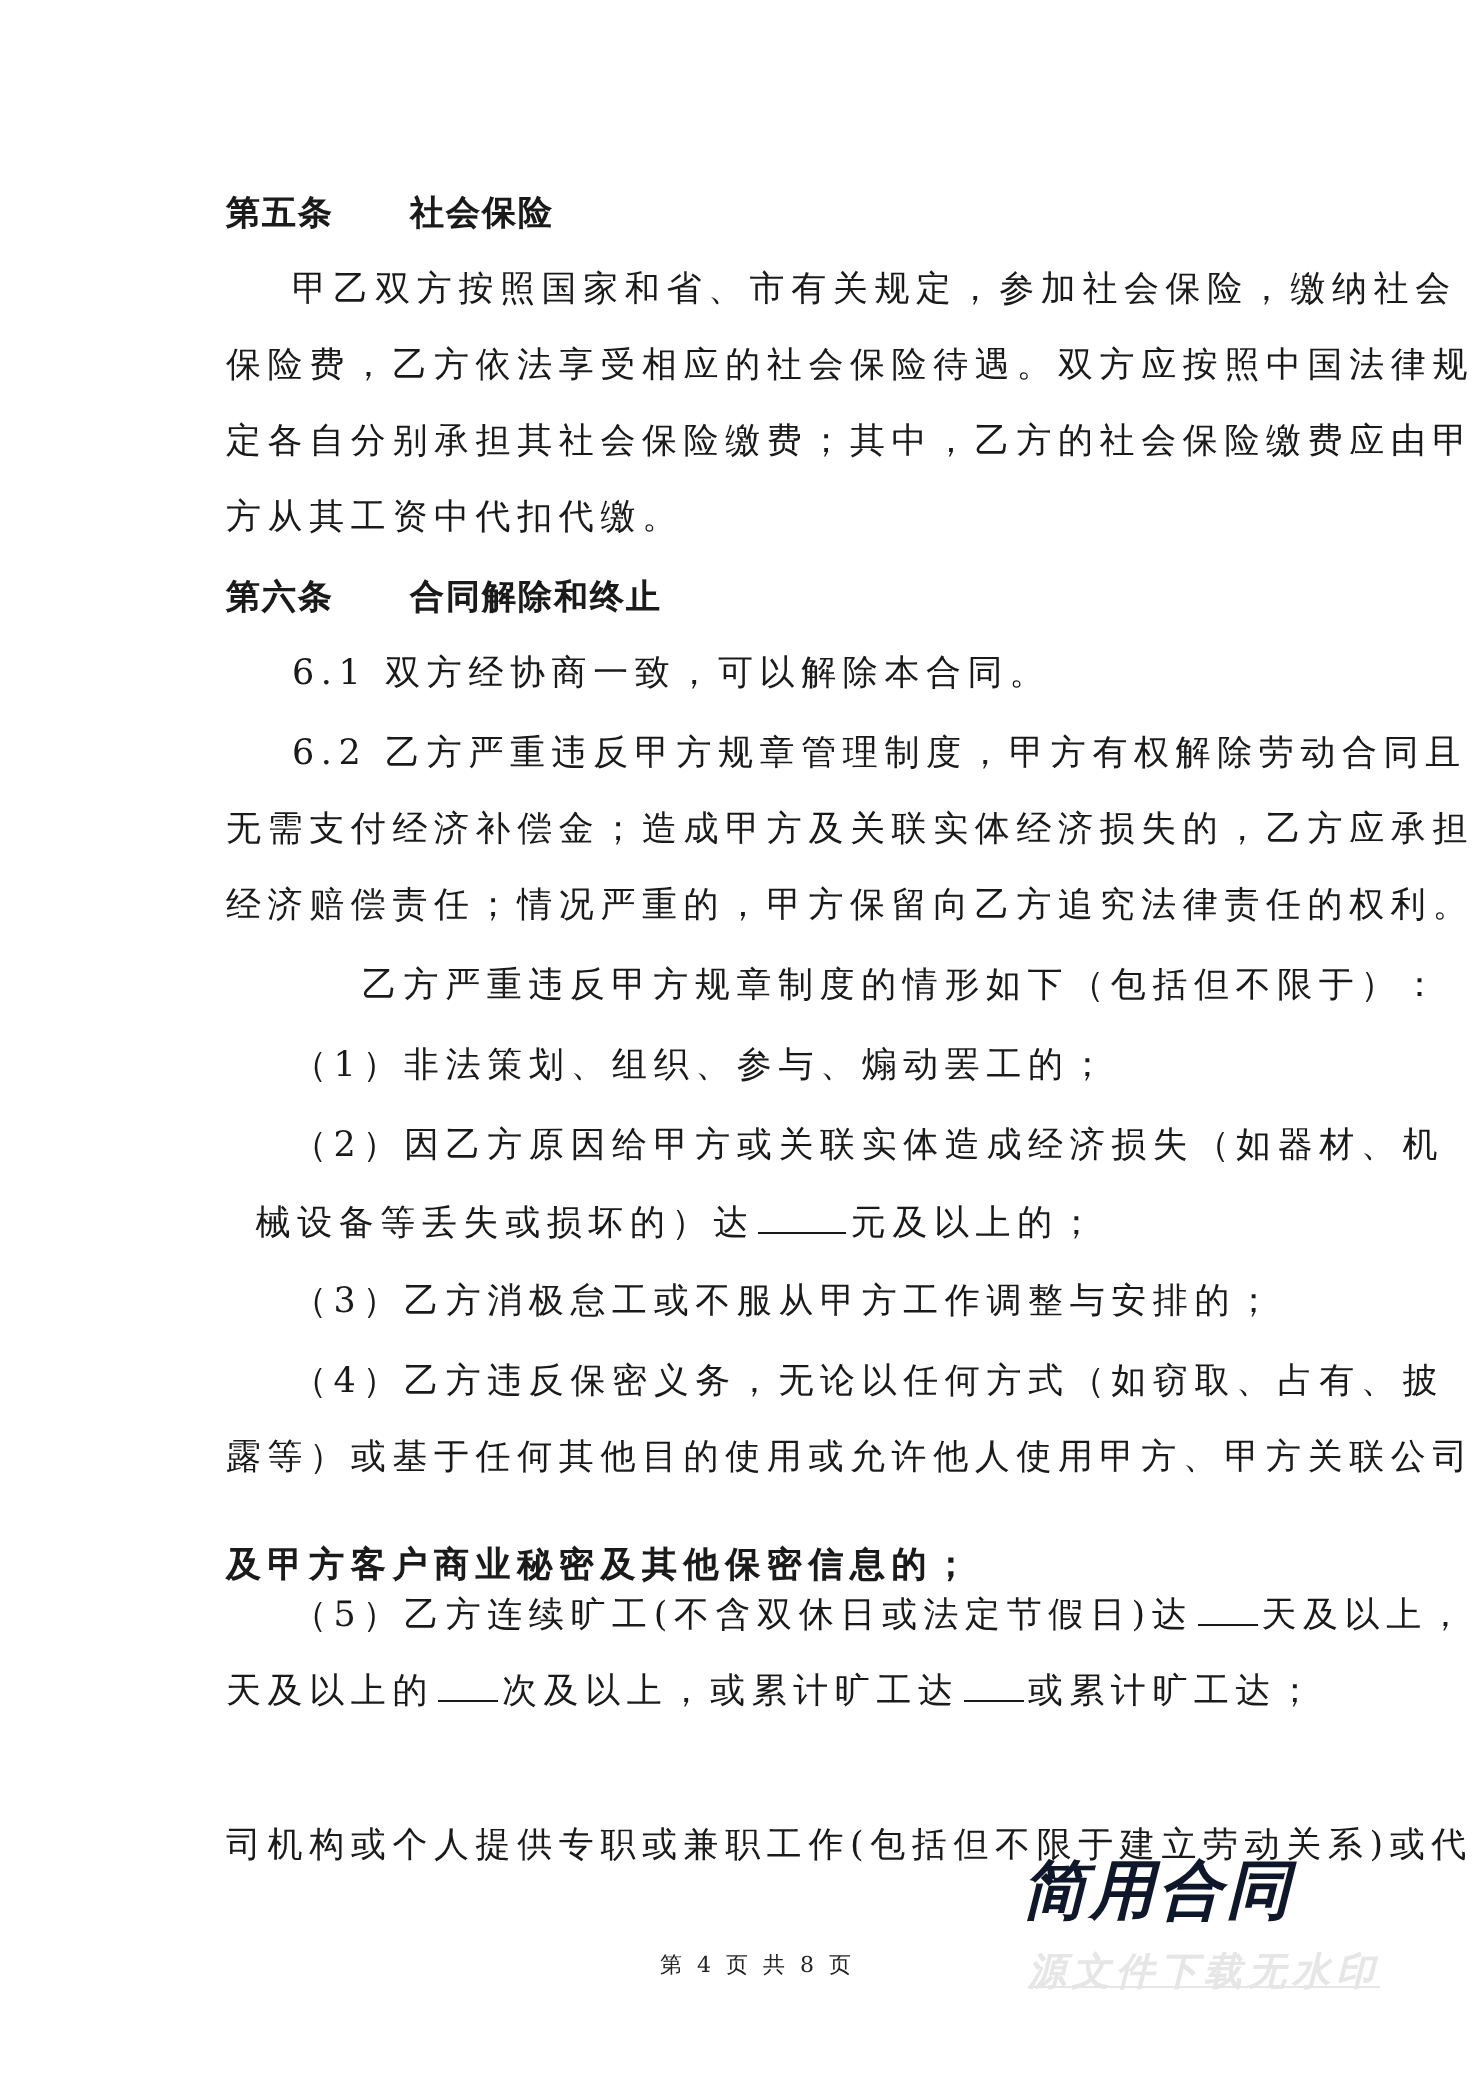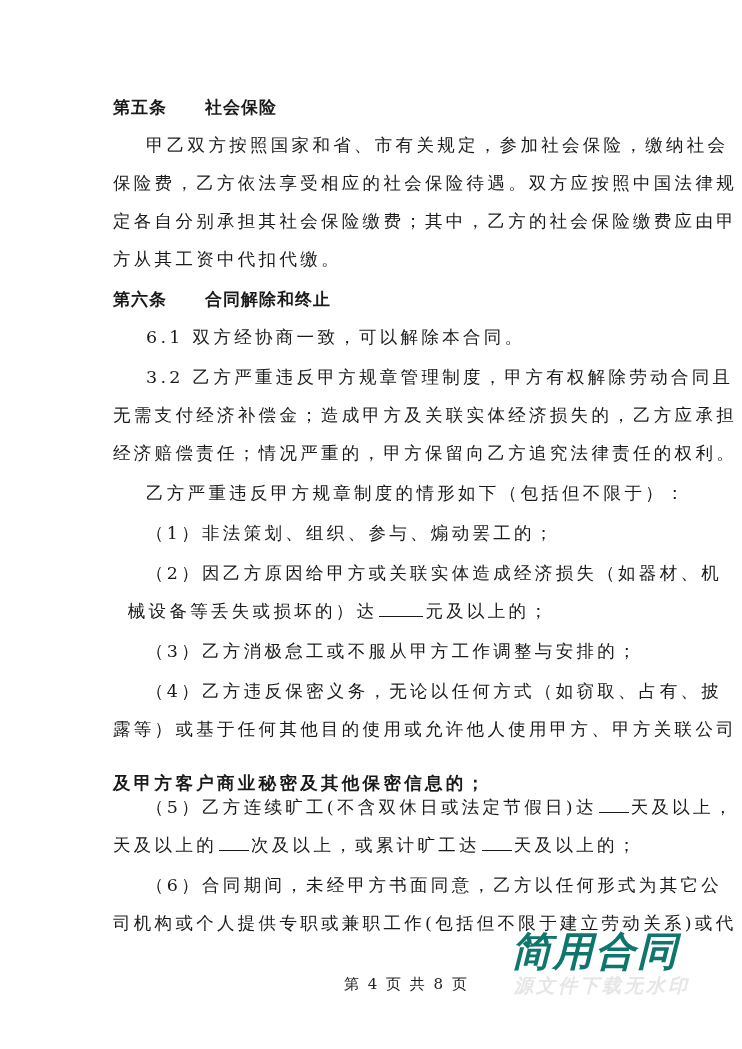--- a/index.html
+++ b/index.html
@@ -6,25 +6,25 @@
   body { width: 742px; height: 1049px; position: relative; overflow: hidden;
          font-family: "DejaVu Serif", "Liberation Serif", serif; color: #1a1a1a; }
   .page { position: absolute; left: 0; top: 0; width: 742px; height: 788px; }
   .line { position: absolute; left: 113px; width: 452px; font-size: 17.5px; line-height: 22px;
           white-space: nowrap; letter-spacing: 3.3px; }
   .indent { left: 146px; width: 419px; }
   .heading { font-family: "DejaVu Sans", "Liberation Sans", sans-serif; font-weight: bold;
              letter-spacing: 1px; font-size: 17px; }
   .heading .gap { display: inline-block; width: 38px; }
   .blank { display: inline-block; border-bottom: 1px solid #1a1a1a; height: 16px; vertical-align: baseline; margin: 0 2px; }
-  .footer { position: absolute; left: 344px; top: 975px; font-size: 15px; letter-spacing: 2px; color: #222; }
+  .footer { position: absolute; left: 330px; top: 975px; font-size: 11px; letter-spacing: 2px; color: #222; }
   .wm-big { position: absolute; left: 511px; top: 924px; font-family: "DejaVu Sans", sans-serif; font-weight: bold;
-            font-style: italic; font-size: 40px; color: #0f766e; letter-spacing: 2px; }
+            font-style: italic; font-size: 32px; color: #0f172a; letter-spacing: 2px; }
   .wm-small { position: absolute; left: 514px; top: 973px; font-family: "DejaVu Sans", sans-serif; font-weight: bold;
-              font-style: italic; font-size: 19px; color: #e6e6e6; letter-spacing: 3px; }
+              font-style: italic; font-size: 19px; color: #e6e6e6; letter-spacing: 3px; text-decoration: underline; }
 </style>
 </head>
 <body>
 
 <div class="page">
 
   <div class="line heading" style="top:96px;">
     <span>第五条</span><span class="gap"></span><span>社会保险</span>
   </div>
 
@@ -32,46 +32,45 @@
   <div class="line" style="top:172px;">保险费，乙方依法享受相应的社会保险待遇。双方应按照中国法律规</div>
   <div class="line" style="top:210px;">定各自分别承担其社会保险缴费；其中，乙方的社会保险缴费应由甲</div>
   <div class="line" style="top:248px;">方从其工资中代扣代缴。</div>
 
   <div class="line heading" style="top:288px;">
     <span>第六条</span><span class="gap"></span><span>合同解除和终止</span>
   </div>
 
   <div class="line indent" style="top:326px;">6.1 双方经协商一致，可以解除本合同。</div>
 
-  <div class="line indent" style="top:366px;">3.2 乙方严重违反甲方规章管理制度，甲方有权解除劳动合同且</div>
+  <div class="line indent" style="top:366px;">6.2 乙方严重违反甲方规章管理制度，甲方有权解除劳动合同且</div>
   <div class="line" style="top:404px;">无需支付经济补偿金；造成甲方及关联实体经济损失的，乙方应承担</div>
   <div class="line" style="top:442px;">经济赔偿责任；情况严重的，甲方保留向乙方追究法律责任的权利。</div>
 
-  <div class="line indent" style="top:482px;">乙方严重违反甲方规章制度的情形如下（包括但不限于）：</div>
+  <div class="line indent" style="top:482px;margin-left:35px;">乙方严重违反甲方规章制度的情形如下（包括但不限于）：</div>
 
   <div class="line indent" style="top:522px;">（1）非法策划、组织、参与、煽动罢工的；</div>
 
   <div class="line indent" style="top:562px;">（2）因乙方原因给甲方或关联实体造成经济损失（如器材、机</div>
   <div class="line" style="top:600px;text-align:center;">
     <span>械设备等丢失或损坏的）达</span><span class="blank" style="width:44px;"></span><span>元及以上的；</span>
   </div>
 
   <div class="line indent" style="top:640px;">（3）乙方消极怠工或不服从甲方工作调整与安排的；</div>
 
   <div class="line indent" style="top:680px;">（4）乙方违反保密义务，无论以任何方式（如窃取、占有、披</div>
   <div class="line" style="top:718px;">露等）或基于任何其他目的使用或允许他人使用甲方、甲方关联公司</div>
   <div class="line" style="top:772px;font-weight:bold;">及甲方客户商业秘密及其他保密信息的；</div>
 
   <div class="line indent" style="top:796px;">
     <span>（5）乙方连续旷工(不含双休日或法定节假日)达</span><span class="blank" style="width:30px;"></span><span>天及以上，</span>
   </div>
   <div class="line" style="top:834px;">
-    <span>天及以上的</span><span class="blank" style="width:30px;"></span><span>次及以上，或累计旷工达</span><span class="blank" style="width:30px;"></span><span>天及以上的；</span>
+    <span>天及以上的</span><span class="blank" style="width:30px;"></span><span>次及以上，或累计旷工达</span><span class="blank" style="width:30px;"></span><span>或累计旷工达；</span>
   </div>
 
-  <div class="line indent" style="top:874px;">（6）合同期间，未经甲方书面同意，乙方以任何形式为其它公</div>
   <div class="line" style="top:912px;">司机构或个人提供专职或兼职工作(包括但不限于建立劳动关系)或代</div>
 
   <div class="wm-big">简用合同</div>
   <div class="wm-small">源文件下载无水印</div>
 
   <div class="footer">第 4 页 共 8 页</div>
 </div>
 
 </body></html>

